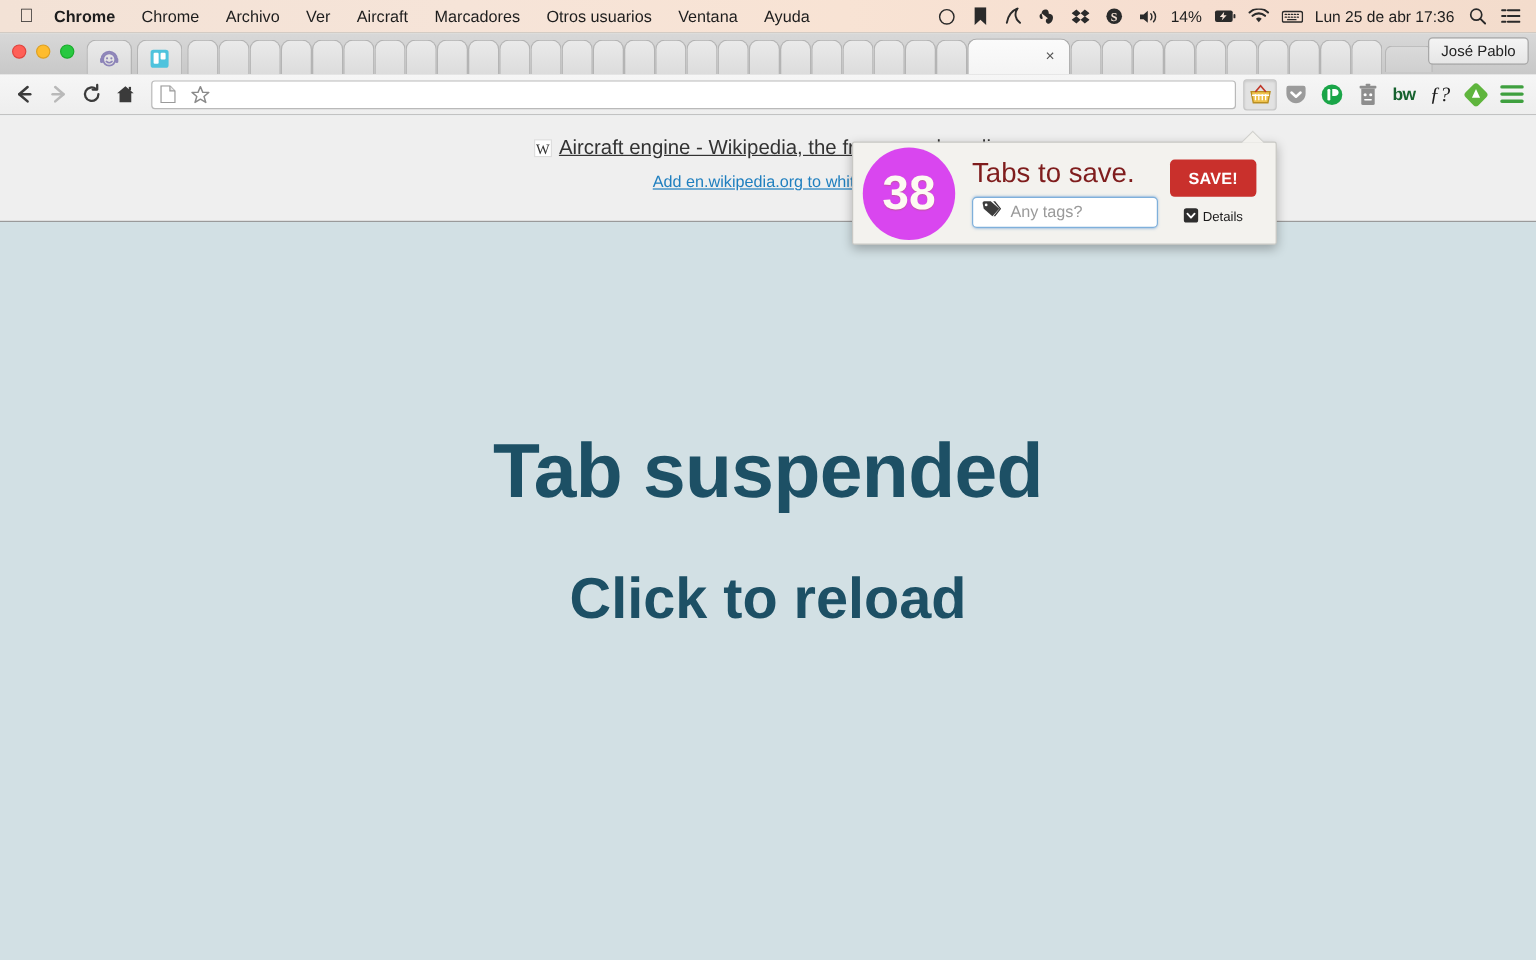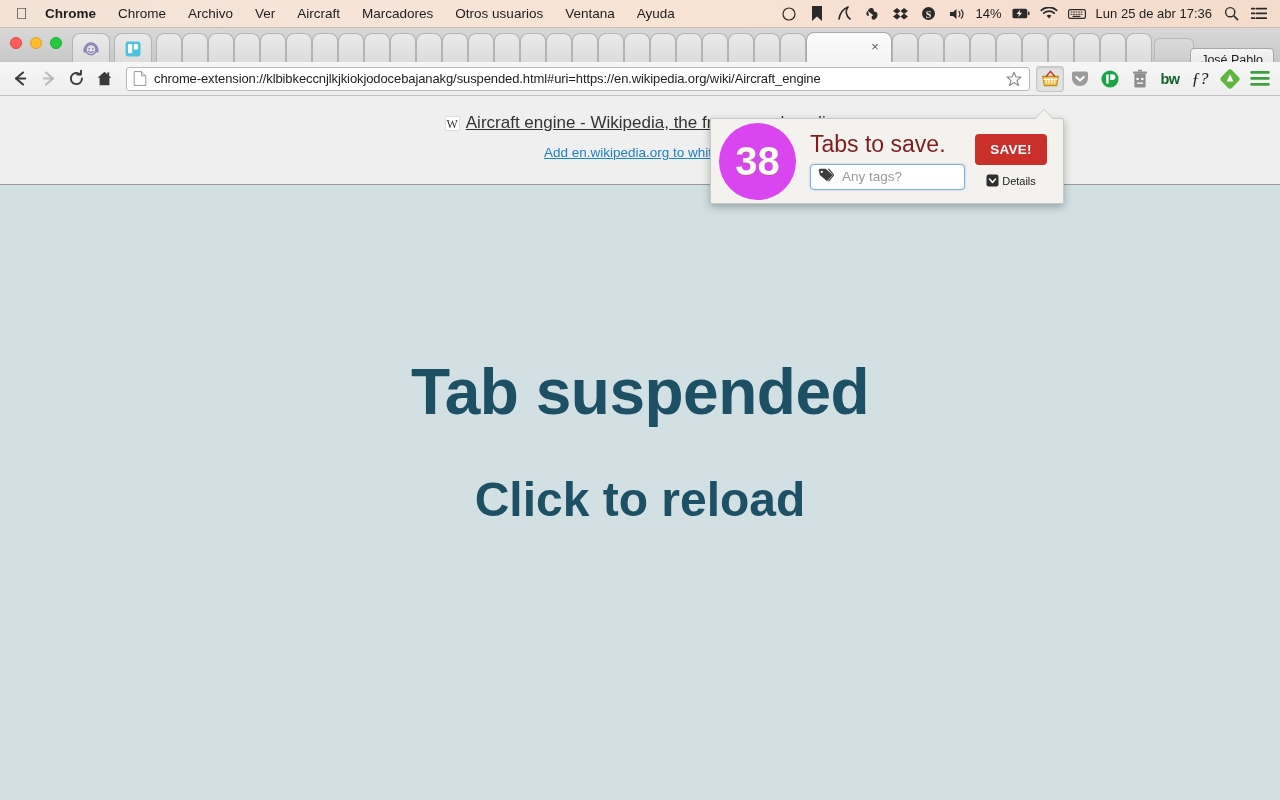--- a/index.html
+++ b/index.html
@@ -81,21 +81,21 @@
     font-size: 13px; color: #555; line-height: 13px; text-align: center;
   }
   .newtab {
     position: absolute; right: 86px; bottom: 2px;
     width: 40px; height: 22px;
     background: linear-gradient(to bottom, #dadada, #cfcfcf);
     border: 1px solid #b7b7b7; border-bottom: none;
     border-radius: 6px 6px 0 0;
   }
   .profile-btn {
-    position: absolute; right: 6px; top: 20px;
+    position: absolute; right: 6px; top: 3px;
     height: 23px; padding: 0 10px;
     background: linear-gradient(to bottom, #f4f4f4, #e6e6e6);
     border: 1px solid #a8a8a8; border-radius: 4px;
     font-size: 12.5px; color: #222; line-height: 22px;
     z-index: 30;
   }
 
   
   #toolbar {
     height: 34px;
@@ -431,21 +431,20 @@
         </svg>
     </span>
 
     <div class="omnibox">
       <span class="omni-fav">
         <svg width="14" height="15" viewBox="0 0 14 15">
             <path d="M1.2 0.6h7.4l4.2 4.2v9.6H1.2z" fill="#fff" stroke="#9a9a9a" stroke-width="1"></path>
             <path d="M8.6 0.6v4.2h4.2" fill="#e8e8e8" stroke="#9a9a9a" stroke-width="1"></path>
           </svg>
       </span>
-      <span class="omni-url">chrome-extension://klbibkeccnjlkjkiokjodocebajanakg/suspended.html#uri=https://en.wikipedia.org/wiki/Aircraft_engine</span>
       <span class="omni-star">
         <svg width="18" height="18" viewBox="0 0 18 18">
             <path d="M9 2.2 11 7h5l-4 3.4 1.5 5L9 12.6 4.5 15.4 6 10.4 2 7h5z" fill="none" stroke="#8a8a8a" stroke-width="1.2" stroke-linejoin="round"></path>
           </svg>
       </span>
     </div>
 
     <div class="ext-icons">
       <span class="ext pressed">
         <svg width="21" height="20" viewBox="0 0 21 20">

